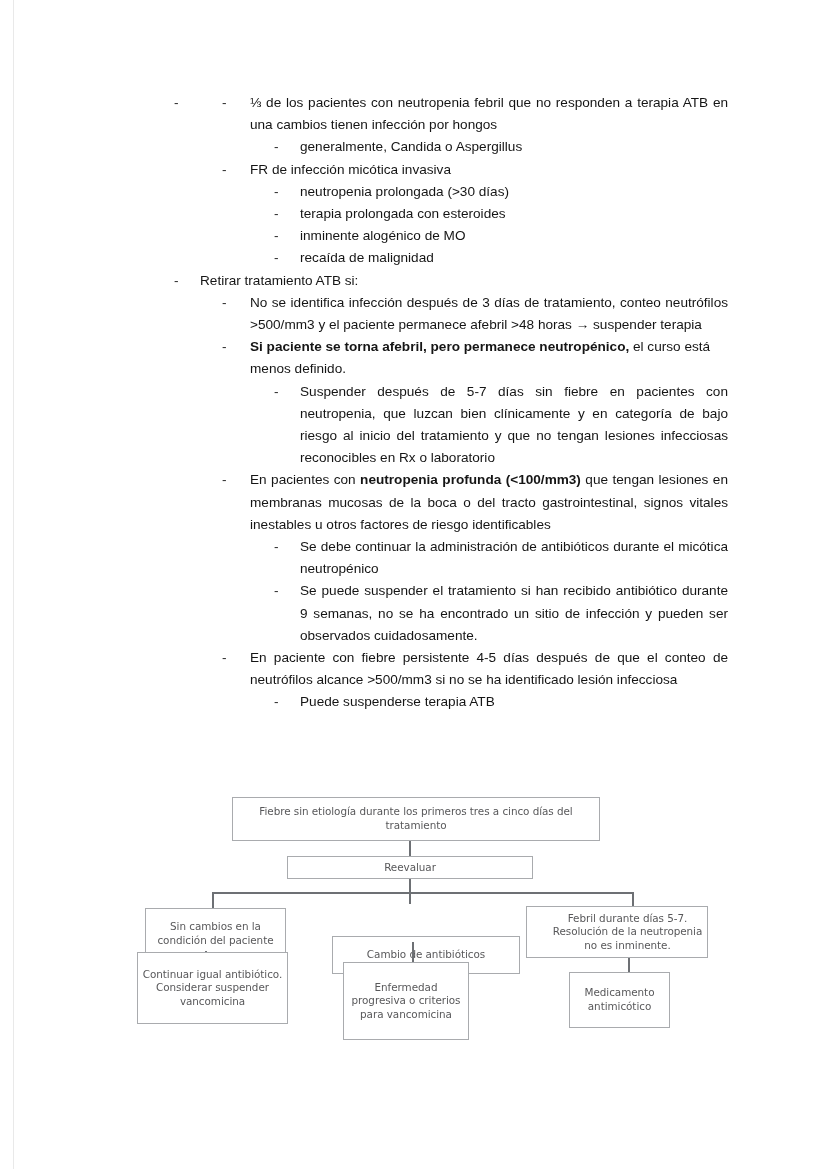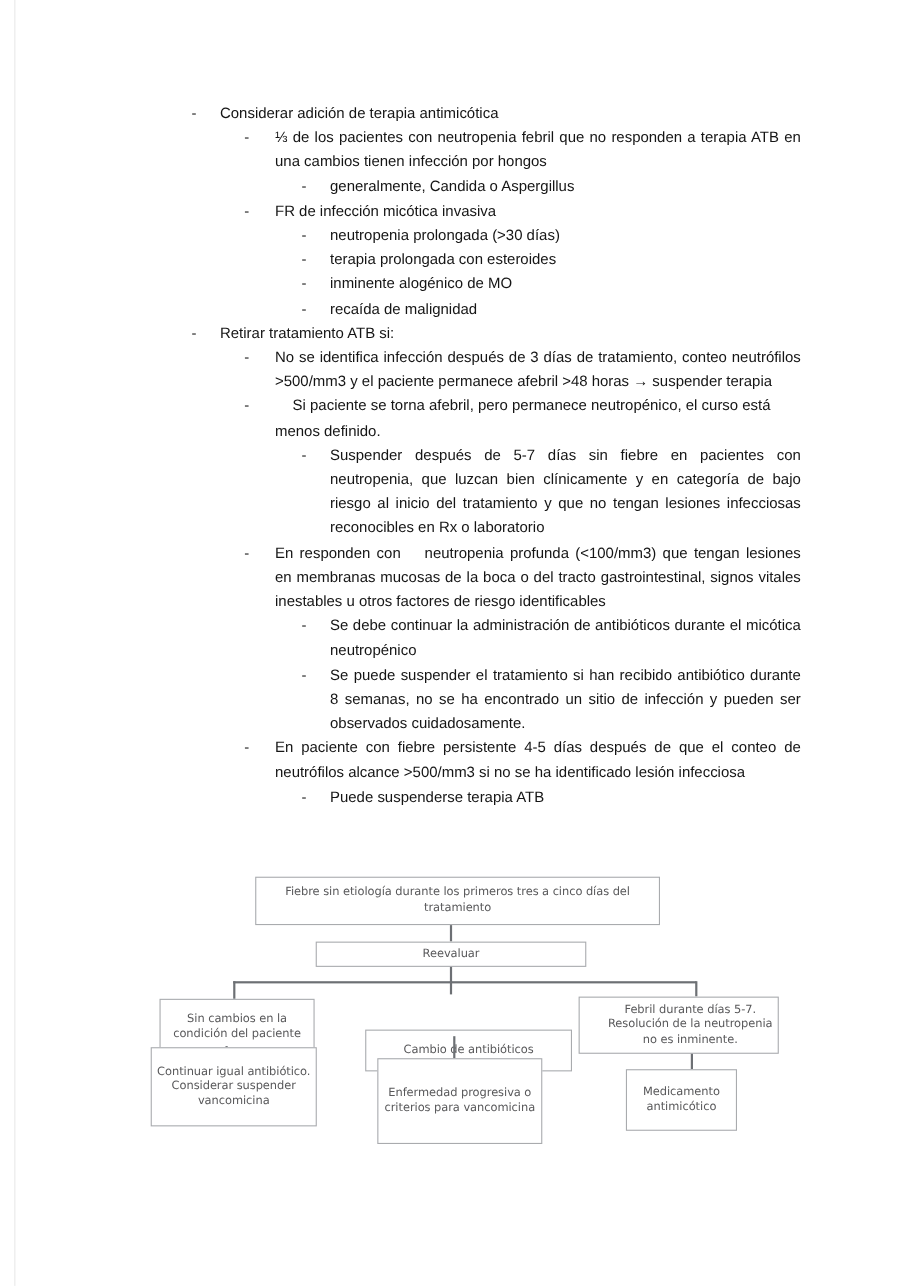--- a/index.html
+++ b/index.html
@@ -68,21 +68,21 @@
   .lvl1        { padding-left: 200px; padding-right: 100px; }
   .lvl1 > .dash{ left: 174px; }
   .lvl2        { padding-left: 250px; padding-right: 100px; }
   .lvl2 > .dash{ left: 222px; }
   .lvl3        { padding-left: 300px; padding-right: 100px; }
   .lvl3 > .dash{ left: 274px; }
 
   
   .nojustify { text-align: left; }
 
-  b.bold { font-weight: normal; margin-left: 16px; }
+  b.bold { font-weight: bold; }
 
   
   .flow {
     position: absolute;
     left: 0;
     top: 0;
     width: 828px;
     height: 1169px;
     pointer-events: none;
     border-radius: 21px;
@@ -117,21 +117,20 @@
 <body>
 
 <div class="page-edge"></div>
 
 <div class="sheet">
 
   <div class="outline">
 
     <div class="li lvl1 nojustify">
       <span class="dash">-</span>
-      <span class="txt">Considerar adición de terapia antimicótica</span>
     </div>
 
     <div class="li lvl2">
       <span class="dash">-</span>
       <span class="txt">⅓ de los pacientes con neutropenia febril que no responden a terapia ATB en una cambios tienen infección por hongos</span>
     </div>
 
     <div class="li lvl3 nojustify">
       <span class="dash">-</span>
       <span class="txt">generalmente, Candida o Aspergillus</span>
@@ -177,31 +176,31 @@
       <span class="txt"><b class="bold">Si paciente se torna afebril, pero permanece neutropénico,</b><span> el curso está menos definido.</span></span>
     </div>
 
     <div class="li lvl3">
       <span class="dash">-</span>
       <span class="txt">Suspender después de 5-7 días sin fiebre en pacientes con neutropenia, que luzcan bien clínicamente y en categoría de bajo riesgo al inicio del tratamiento y que no tengan lesiones infecciosas reconocibles en Rx o laboratorio</span>
     </div>
 
     <div class="li lvl2">
       <span class="dash">-</span>
-      <span class="txt"><span><span>En responden con </span><b class="bold">neutropenia profunda (&lt;100/mm3)</b></span><span> que tengan lesiones en membranas mucosas de la boca o del tracto gastrointestinal, signos vitales inestables u otros factores de riesgo identificables</span></span>
+      <span class="txt"><span><span>En pacientes con </span><b class="bold">neutropenia profunda (&lt;100/mm3)</b></span><span> que tengan lesiones en membranas mucosas de la boca o del tracto gastrointestinal, signos vitales inestables u otros factores de riesgo identificables</span></span>
     </div>
 
     <div class="li lvl3">
       <span class="dash">-</span>
       <span class="txt">Se debe continuar la administración de antibióticos durante el micótica neutropénico</span>
     </div>
 
     <div class="li lvl3">
       <span class="dash">-</span>
-      <span class="txt">Se puede suspender el tratamiento si han recibido antibiótico durante 8 semanas, no se ha encontrado un sitio de infección y pueden ser observados cuidadosamente.</span>
+      <span class="txt">Se puede suspender el tratamiento si han recibido antibiótico durante 9 semanas, no se ha encontrado un sitio de infección y pueden ser observados cuidadosamente.</span>
     </div>
 
     <div class="li lvl2">
       <span class="dash">-</span>
       <span class="txt">En paciente con fiebre persistente 4-5 días después de que el conteo de neutrófilos alcance &gt;500/mm3 si no se ha identificado lesión infecciosa</span>
     </div>
 
     <div class="li lvl3 nojustify">
       <span class="dash">-</span>
       <span class="txt">Puede suspenderse terapia ATB</span>
@@ -241,21 +240,21 @@
     </div>
 
     <div class="conn v" style="left:205px; top:951px; height:16px;"></div>
     <div class="conn v" style="left:412px; top:942px; height:21px;"></div>
     <div class="conn v" style="left:628px; top:958px; height:15px;"></div>
 
     <div class="flow-box" style="left:137px; top:952px; width:151px; height:72px;align-items:center;">
       <span class="inner">Continuar igual antibiótico. Considerar suspender vancomicina</span>
     </div>
 
-    <div class="flow-box" style="left:343px; top:962px; width:150px; height:78px;">
+    <div class="flow-box" style="left:343px; top:962px; width:126px; height:78px;">
       <span class="inner">Enfermedad progresiva o criterios para vancomicina</span>
     </div>
 
     <div class="flow-box" style="left:569px; top:972px; width:101px; height:56px;">
       <span class="inner">Medicamento antimicótico</span>
     </div>
 
   </div>
 
 </div>

